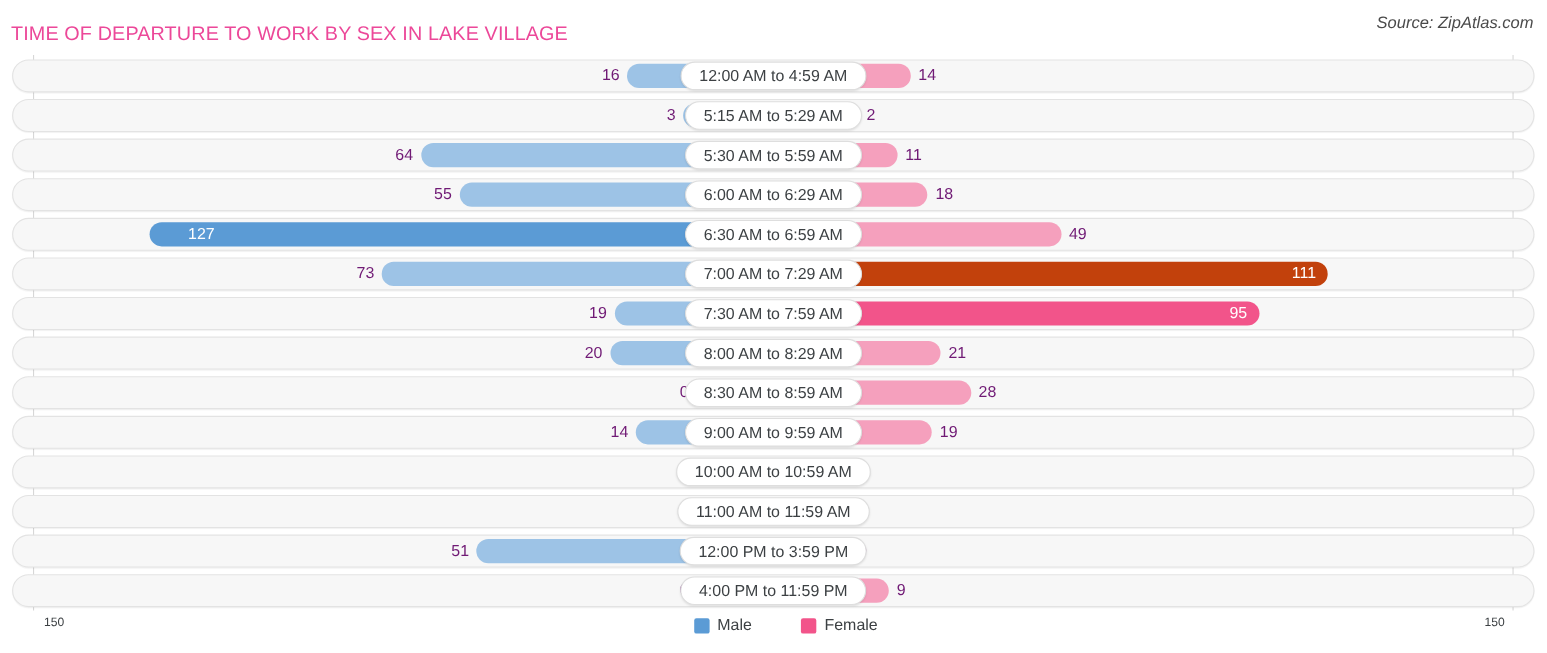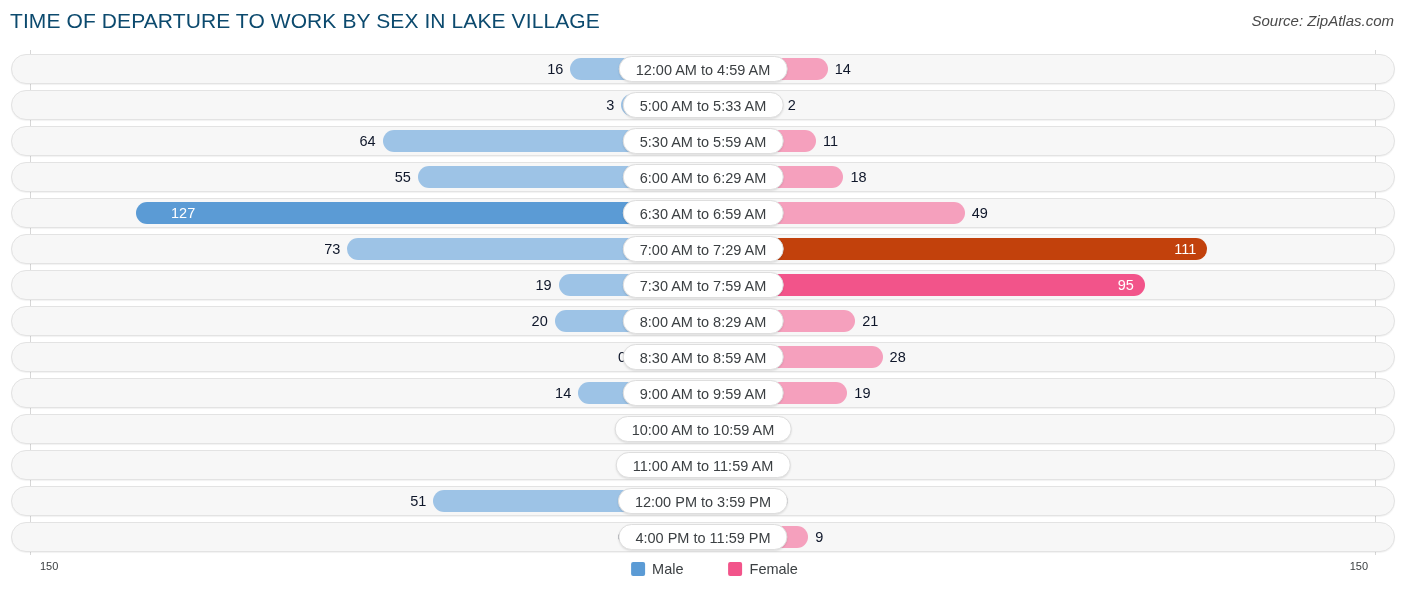--- a/index.html
+++ b/index.html
@@ -18,24 +18,24 @@
   }
 
   
   .header {
     position: absolute;
     top: 0; left: 0;
     width: 1406px; height: 46px;
   }
   .chart-title {
     position: absolute;
-    left: 10px; top: 9px;
-    font-size: 21px;
+    left: 10px; top: 20px;
+    font-size: 18px;
     letter-spacing: 0.1px;
-    color: #0c4a6e;
+    color: #ec4899;
     font-weight: 400;
     white-space: nowrap;
   }
   .chart-source {
     position: absolute;
     right: 12px; top: 12px;
     font-size: 15px;
     font-style: italic;
     color: #4a4a4a;
     white-space: nowrap;
@@ -83,21 +83,21 @@
   }
   .bar.male   { right: 50%; margin-right: 0px; }
   .bar.female { left: 50%;  margin-left: 0px; }
 
   .bar-val {
     position: absolute;
     top: 0;
     height: 22px;
     line-height: 22px;
     font-size: 14.5px;
-    color: #0f172a;
+    color: #701a75;
     white-space: nowrap;
   }
   .bar-val.outside-left  { right: 100%; margin-right: 7px; }
   .bar-val.outside-right { left: 100%;  margin-left: 7px; }
   .bar-val.inside-left   { left: 11px;  color: #ffffff; margin-left: 24px; }
   .bar-val.inside-right  { right: 11px; color: #ffffff; }
 
   
   .center-pill {
     position: absolute;
@@ -170,21 +170,21 @@
         <div class="center-pill">12:00 AM to 4:59 AM</div>
       </div>
       <div class="row" style="top: 40px;">
         <div class="track"></div>
         <div class="bar male" style="width: 81.74px; background: rgb(157, 195, 230);">
           <span class="bar-val outside-left">3</span>
         </div>
         <div class="bar female" style="width: 77.8267px; background: rgb(245, 160, 189);">
           <span class="bar-val outside-right">2</span>
         </div>
-        <div class="center-pill">5:00 AM to 5:33 AM</div>
+        <div class="center-pill">5:15 AM to 5:29 AM</div>
       </div>
       <div class="row" style="top: 76px;">
         <div class="track"></div>
         <div class="bar male" style="width: 320.453px; background: rgb(157, 195, 230);">
           <span class="bar-val outside-left">64</span>
         </div>
         <div class="bar female" style="width: 113.047px; background: rgb(245, 160, 189);">
           <span class="bar-val outside-right">11</span>
         </div>
         <div class="center-pill">5:30 AM to 5:59 AM</div>

